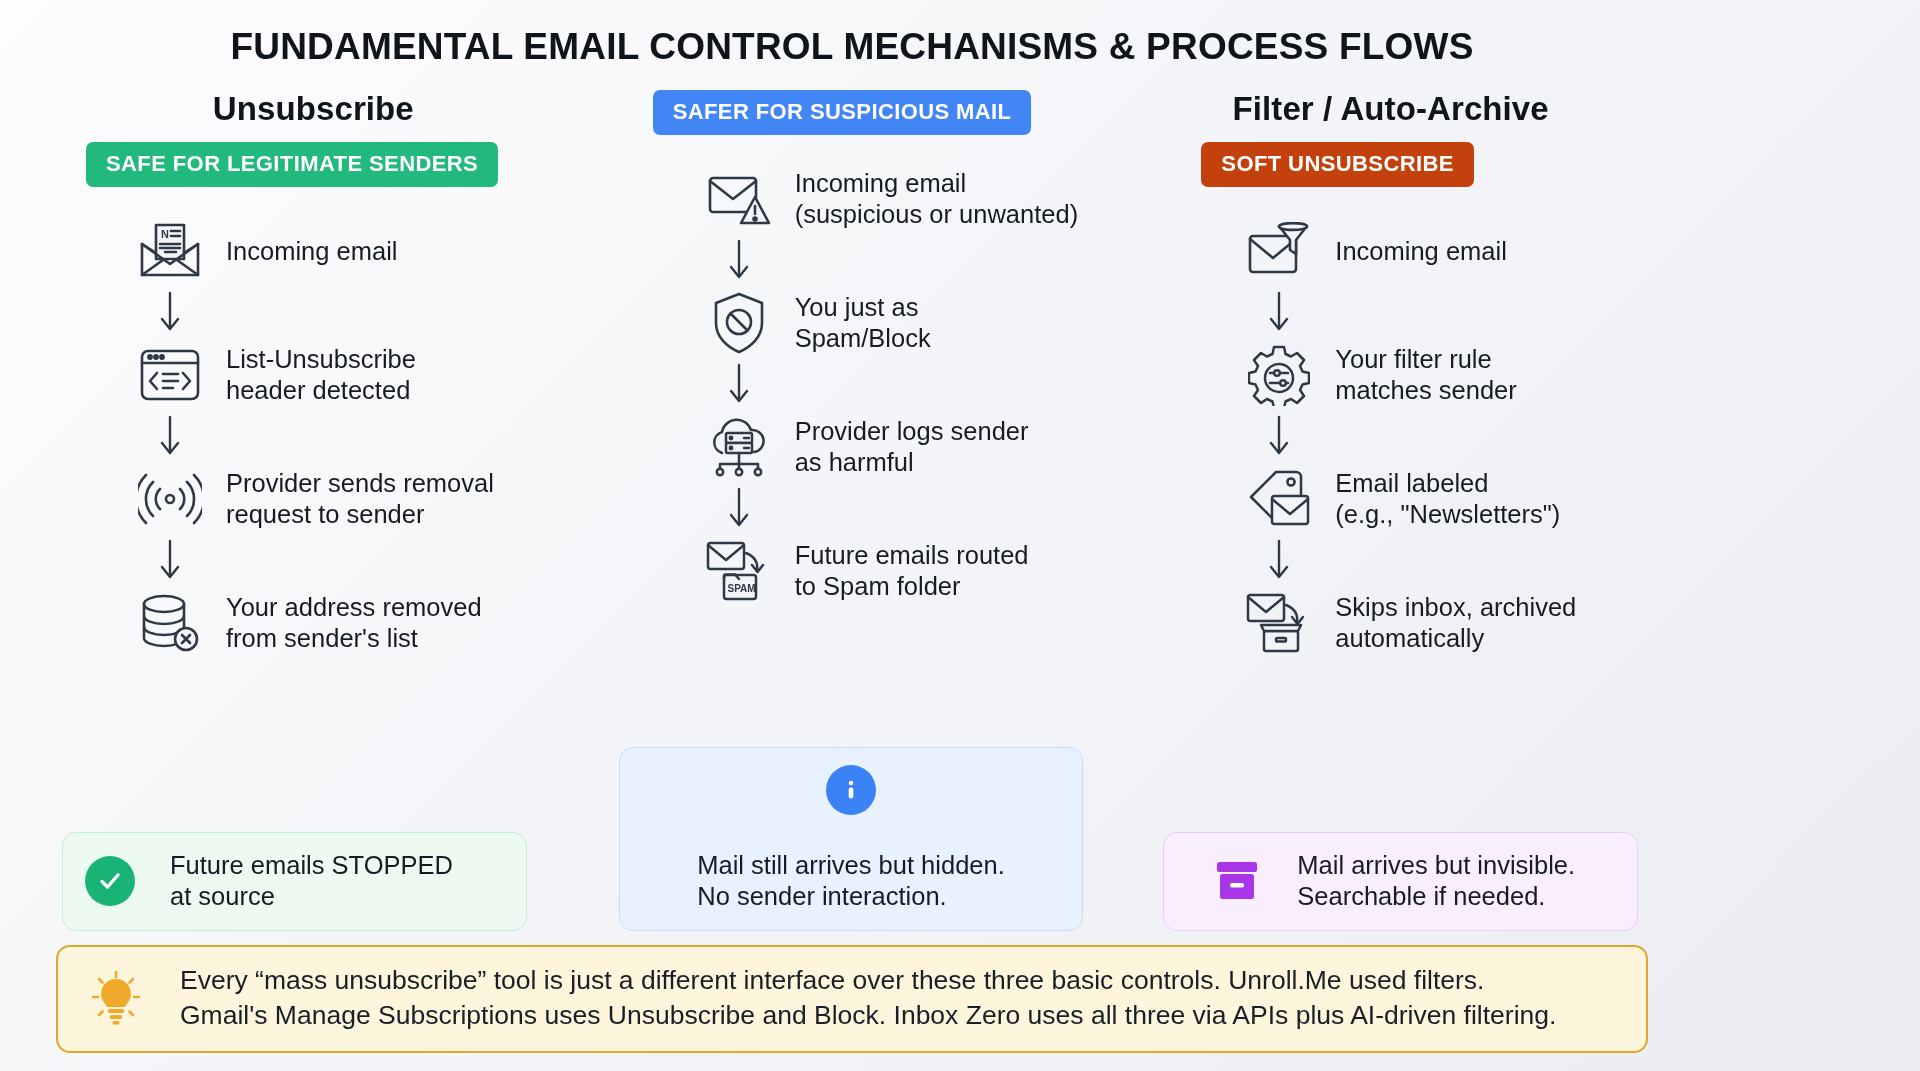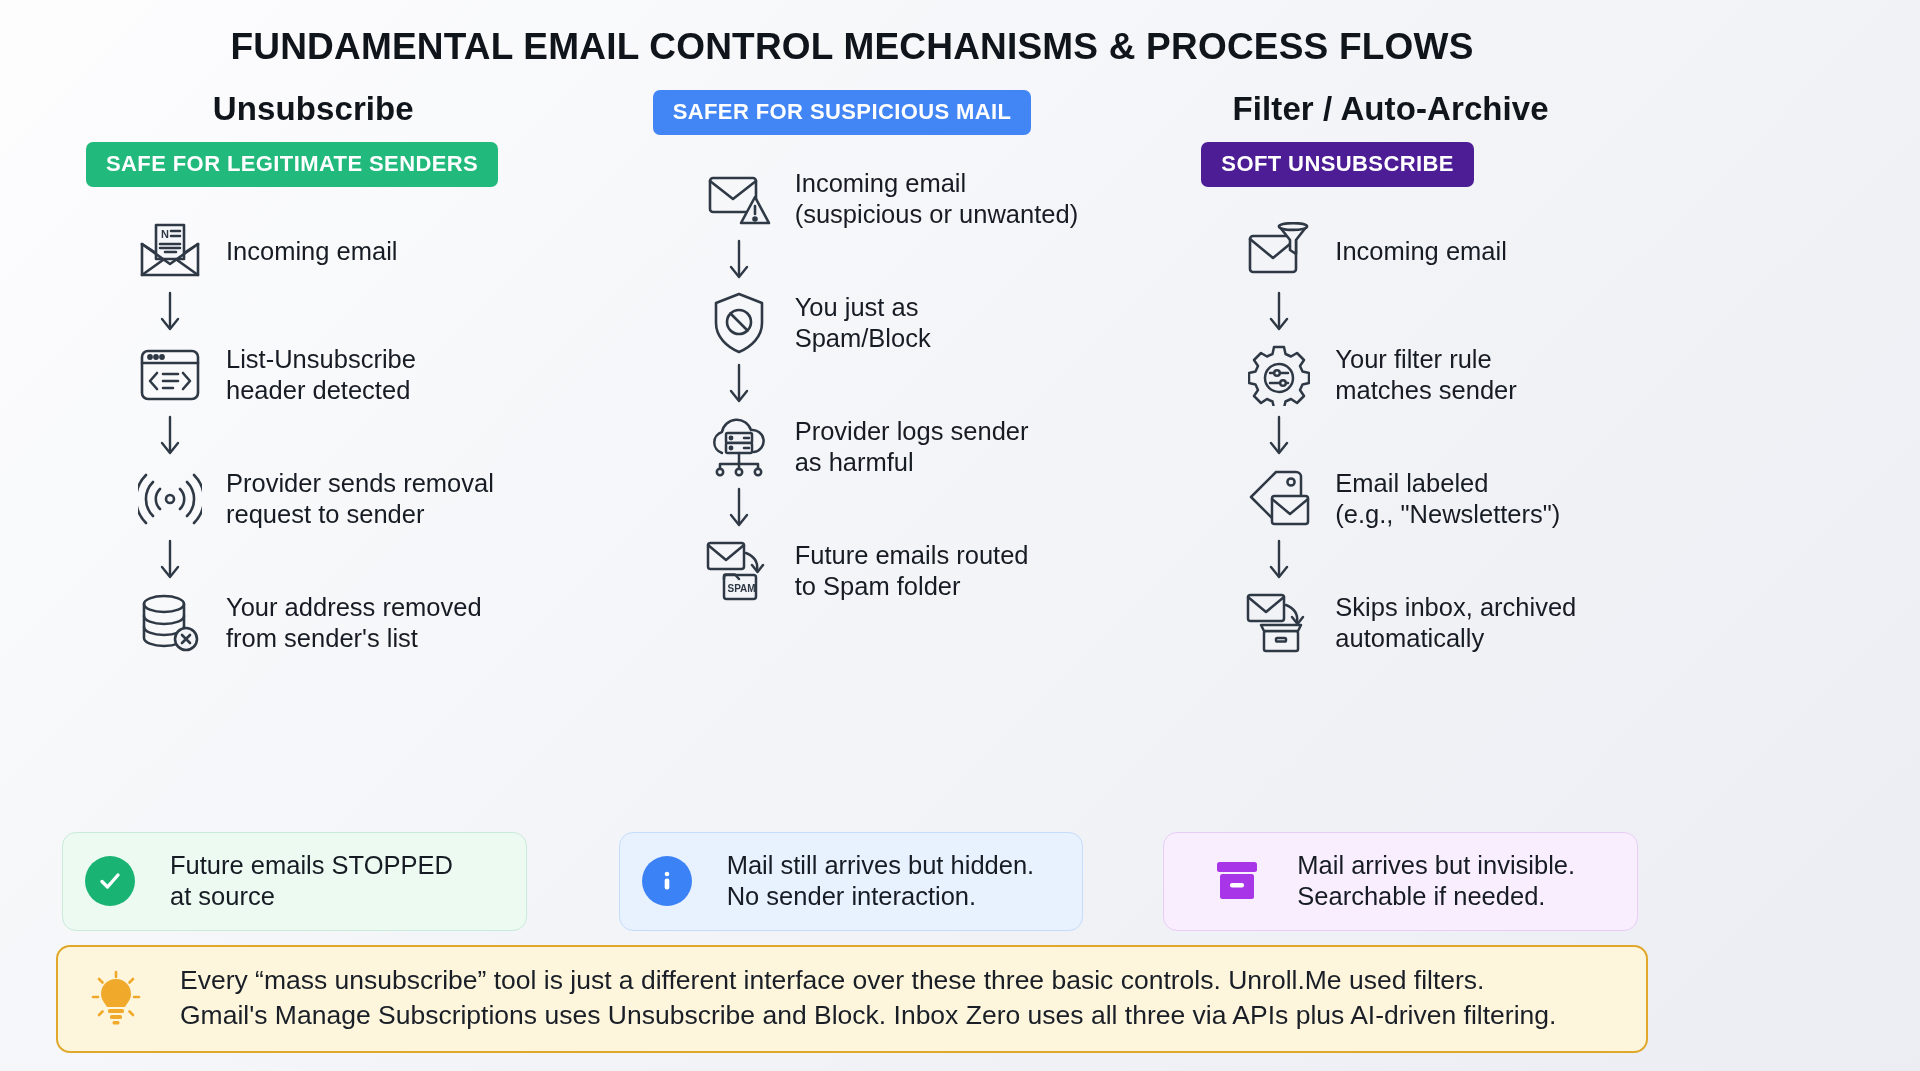--- a/index.html
+++ b/index.html
@@ -64,21 +64,21 @@
     color: #ffffff;
     font-size: 22px;
     font-weight: bold;
     letter-spacing: 0.4px;
     padding: 9px 20px 10px 20px;
     border-radius: 7px;
     white-space: nowrap;
   }
   .badge.green  { background: #21b97c; }
   .badge.blue   { background: #4285f4; }
-  .badge.purple { background: #4c1d95; text-align: right; }
+  .badge.purple { background: #c2410c; text-align: right; }
 
   
   .steps {
     margin-top: 26px;
     padding-left: 80px;
     flex: 1 1 auto;
   }
   .col-2 .steps { padding-left: 110px; }
   .col-3 .steps { padding-left: 112px; }
 
@@ -130,21 +130,21 @@
     color: #171c24;
     white-space: pre-line;
   }
   .outcome-icon { width: 50px; min-width: 50px; height: 50px; display: flex; align-items:center; justify-content:center;}
 
   .outcome.green  { background: #edfaf2; border: 1px solid #c9ebd9; }
   .outcome.blue   { background: #e8f1fe; border: 1px solid #c5dcfb; }
   .outcome.purple { background: #f8eefd; border: 1px solid #e8cdf7; padding-left: 48px; }
 
   .o1 { margin-left: 6px;  margin-right: 44px; }
-  .o2 { margin-left: 24px; margin-right: 26px; }
+  .o2 { margin-left: 24px; margin-right: 26px; flex-direction: column; }
   .o3 { margin-left: 30px; margin-right: 10px; }
 
   .circle {
     width: 50px; height: 50px; border-radius: 50%;
     display: flex; align-items: center; justify-content: center;
   }
   .circle.green { background: #19b473; }
   .circle.blue  { background: #3b82f6; }
 
   

